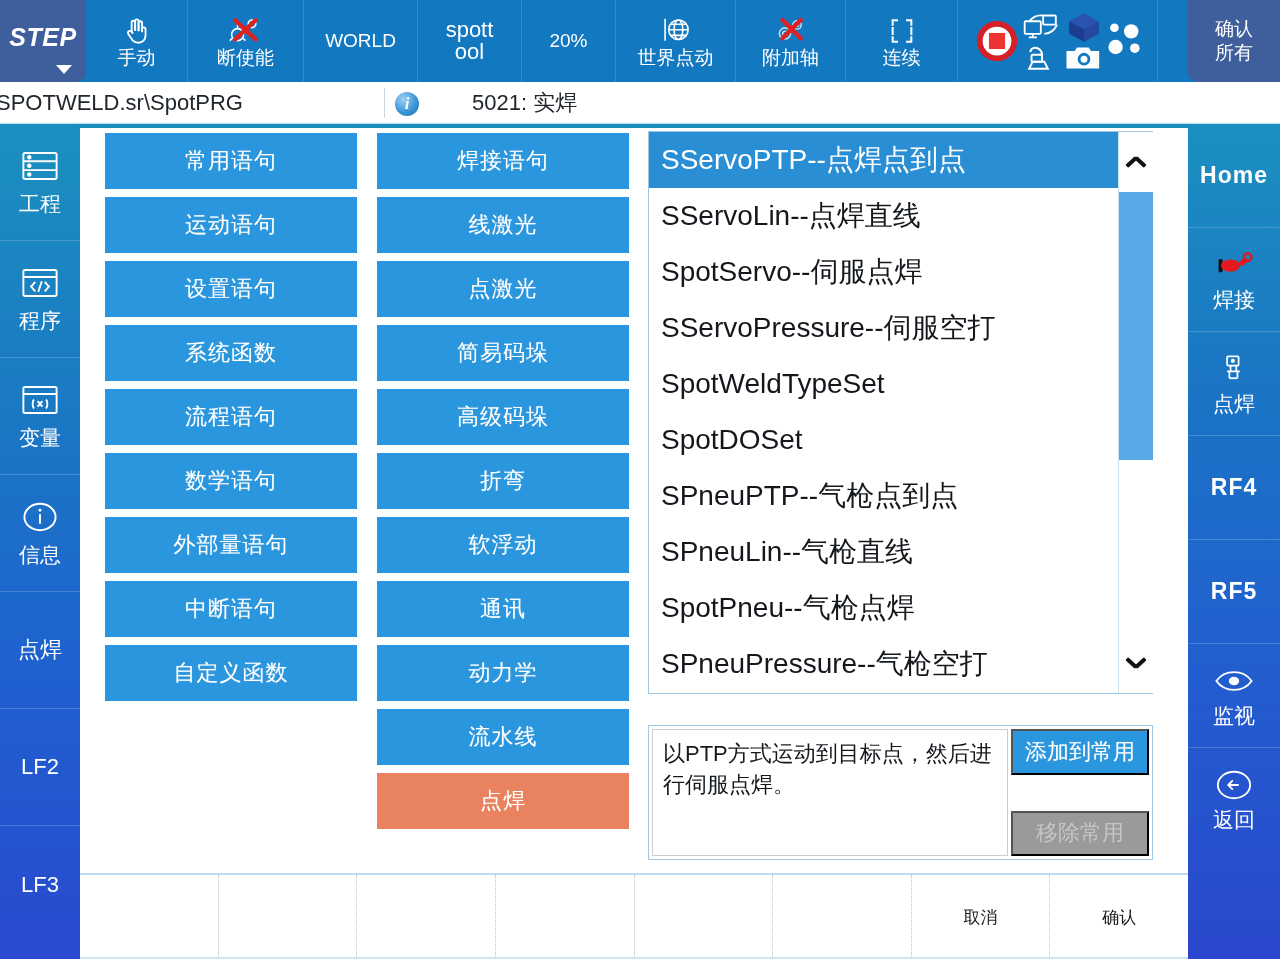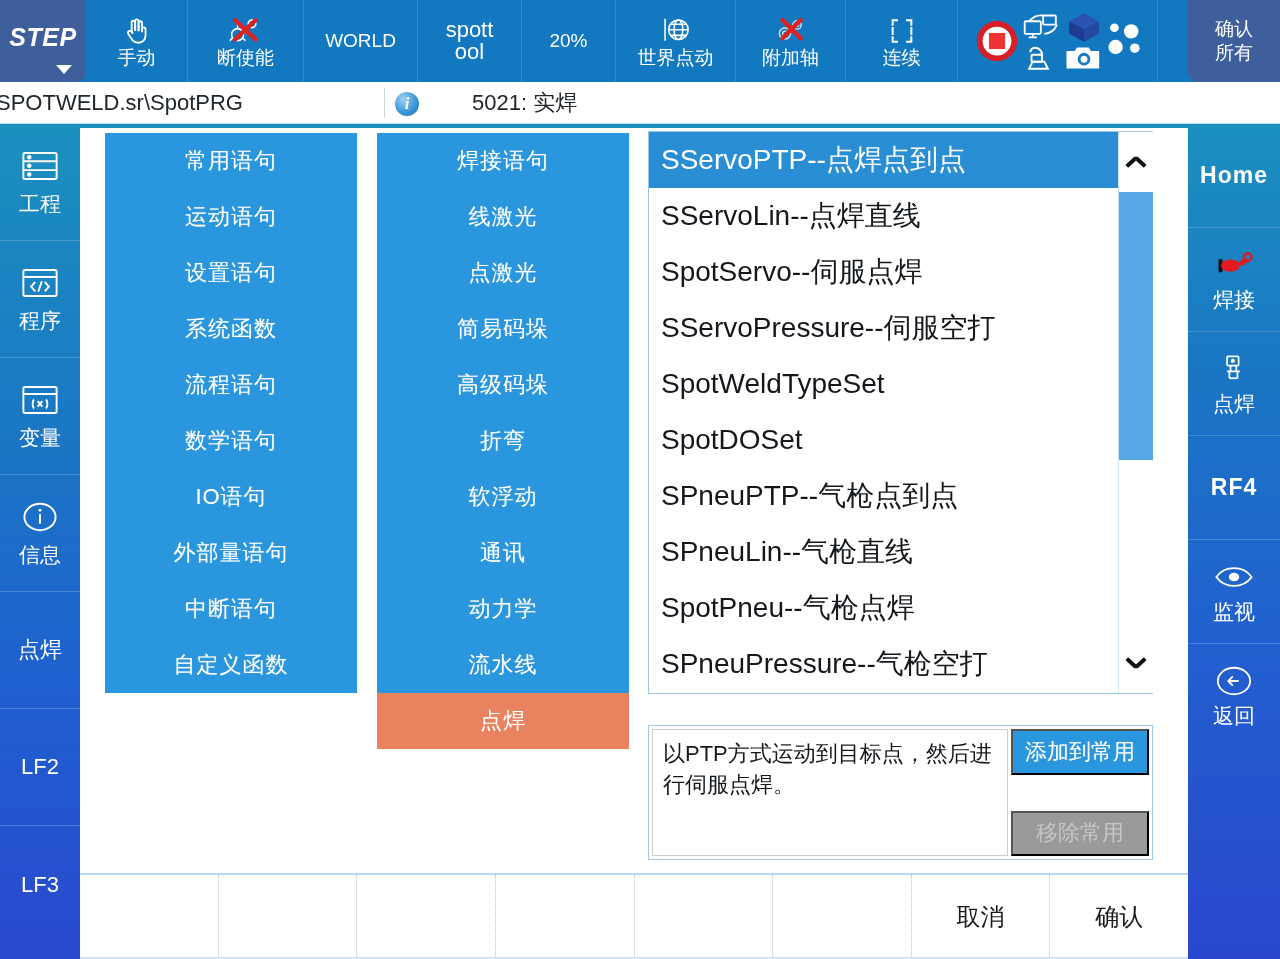--- a/index.html
+++ b/index.html
@@ -75,21 +75,21 @@
   .rsb-item .tx { font-size:21px; margin-top:2px; }
   .rsb-item.noicon .tx { font-size:23px; margin-top:0; font-weight:bold; letter-spacing:1px; }
 
   
   .content { position:absolute; left:80px; top:128px; width:1108px; height:745px;
              background:#ffffff; }
 
   .col { position:absolute; top:5px; width:252px; }
   .col1 { left:25px; }
   .col2 { left:297px; }
-  .catbtn { width:252px; height:56px; margin-bottom:0; background:#2a96de;
+  .catbtn { width:252px; height:56px; margin-bottom:8px; background:#2a96de;
             color:#ffffff; font-size:22px; display:flex; align-items:center;
             justify-content:center; border:none; letter-spacing:1px;
             text-shadow:0 0 1px rgba(255,255,255,0.35); }
   .catbtn.sel { background:#e8825f; }
 
   
   .listpanel { position:absolute; left:568px; top:3px; width:505px; height:563px;
                background:#ffffff; border:1px solid #9dc8e6; }
   .listarea { position:absolute; left:0; top:0; width:469px; height:561px; overflow:hidden; }
   .li { height:56px; display:flex; align-items:center; padding-left:12px;
@@ -120,21 +120,21 @@
   .addfav { height:54px; background:#2a96de; color:#fff; font-size:22px;
             display:flex; align-items:center; justify-content:center;
             text-shadow:0 0 1px rgba(255,255,255,0.4); }
   .rmfav  { margin-top:5px; height:54px; background:#9a9a9a; color:#c6c6c6; font-size:22px;
             display:flex; align-items:center; justify-content:center; }
 
   
   .bottombar { position:absolute; left:80px; top:873px; width:1108px; height:86px;
                background:#ffffff; border-top:2px solid #bcd9ee; display:flex; }
   .bb-cell { flex:1; display:flex; align-items:center; justify-content:center;
-             border-right:1px dotted #c3c3c3; font-size:24px; color:#1a1a1a; }
+             border-right:1px dotted #c3c3c3; font-size:17px; color:#1a1a1a; }
   .bb-cell:last-child { border-right:none; }
   .bb-underline { position:absolute; left:80px; top:957px; width:1108px; height:2px;
                   background:#cfe7f5; }
 
   svg { display:block; }
 </style>
 </head>
 <body>
 
 <div id="root">
@@ -371,20 +371,23 @@
           <path d="M8 10v5M13 10v5"></path>
           <path d="M5 15h11M7 15v6M14 15v6"></path>
           <path d="M7 21h7"></path>
         </svg>
       </span>
       <span class="tx">点焊</span>
     </div>
     <div class="rsb-item noicon">
       <span class="tx">RF4</span>
     </div>
+    <div class="rsb-item noicon">
+      <span class="tx">RF5</span>
+    </div>
     <div class="rsb-item">
       <span class="ic">
         <svg width="40" height="26" viewBox="0 0 34 22" fill="none" stroke="#ffffff" stroke-width="1.6">
           <path d="M2 11c5-7 11-7.5 15-7.5S27 4 32 11c-5 7-11 7.5-15 7.5S7 18 2 11z"></path>
           <ellipse cx="17" cy="11" rx="4.4" ry="3.6" fill="#ffffff" stroke="none"></ellipse>
         </svg>
       </span>
       <span class="tx">监视</span>
     </div>
     <div class="rsb-item" style="border-bottom:none">
@@ -400,21 +403,20 @@
 
   <div class="content">
 
     <div class="col col1">
       <button class="catbtn">常用语句</button>
       <button class="catbtn">运动语句</button>
       <button class="catbtn">设置语句</button>
       <button class="catbtn">系统函数</button>
       <button class="catbtn">流程语句</button>
       <button class="catbtn">数学语句</button>
-      <button class="catbtn">IO语句</button>
       <button class="catbtn">外部量语句</button>
       <button class="catbtn">中断语句</button>
       <button class="catbtn">自定义函数</button>
     </div>
 
     <div class="col col2">
       <button class="catbtn">焊接语句</button>
       <button class="catbtn">线激光</button>
       <button class="catbtn">点激光</button>
       <button class="catbtn">简易码垛</button>

